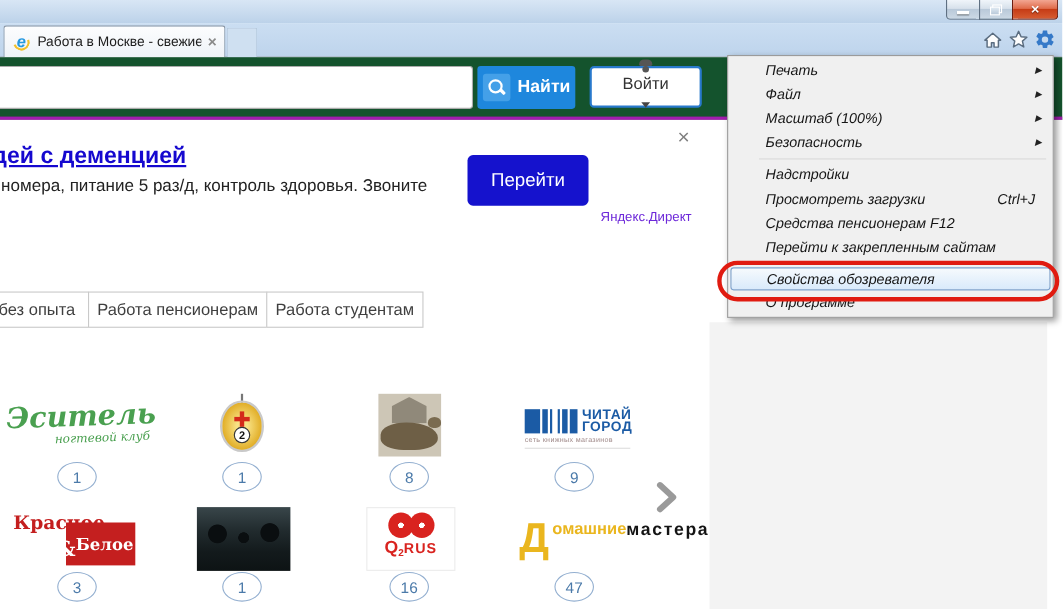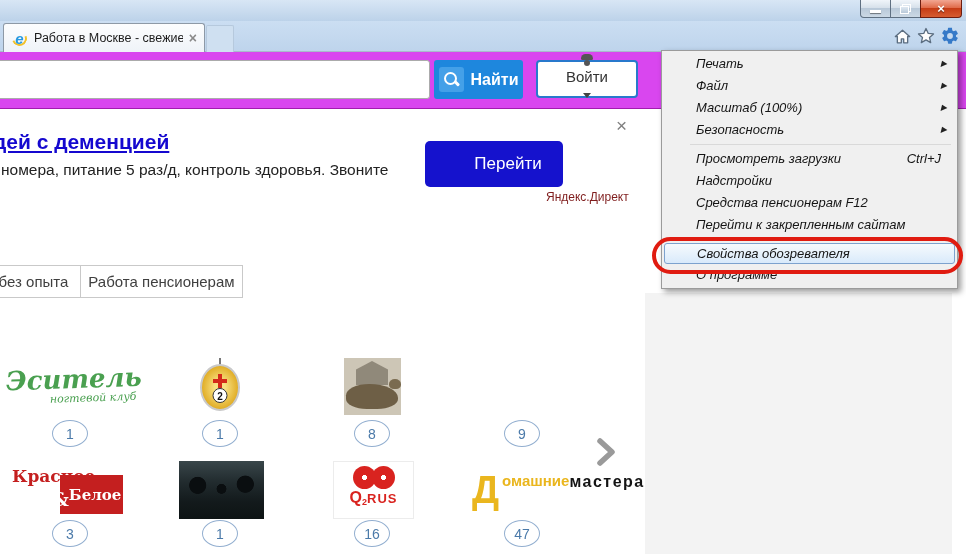--- a/index.html
+++ b/index.html
@@ -34,22 +34,22 @@
     border-top-color:transparent;border-left-color:transparent;transform:rotate(25deg);}
   .ie-e{position:absolute;inset:0;color:#2699e0;font:bold italic 15px/17px "Liberation Sans",sans-serif;text-align:center;}
   .tab-title{flex:1;font-size:12.5px;color:#1c1c1c;white-space:nowrap;overflow:hidden;}
   .tab-close{color:#8a8a8a;font-size:14px;font-weight:bold;line-height:14px;}
   .newtab{position:absolute;left:206px;top:4px;width:26px;height:27px;background:#cfe0f1;
     border:1px solid #b6c9dd;border-bottom:none;border-radius:2px 2px 0 0;}
   .cicons{position:absolute;top:26px;right:6px;display:flex;gap:4px;align-items:center;}
   .cicon{width:20px;height:20px;display:flex;align-items:center;justify-content:center;}
 
   
-  .navbar{position:absolute;left:0;top:52px;width:966px;height:57px;background:#d946ef;
-    border-bottom:1px solid #a21caf;box-sizing:border-box;}
+  .navbar{position:absolute;left:0;top:52px;width:966px;height:57px;background:#14532d;
+    border-bottom:3px solid #a21caf;box-sizing:border-box;}
   .searchbox{position:absolute;left:-8px;top:8px;width:438px;height:39px;background:#fff;
     border:1px solid #ababab;border-radius:3px;box-sizing:border-box;font-size:15px;padding:0 10px;outline:none;color:#222;}
   .btn-find{position:absolute;left:434px;top:8px;width:89px;height:39px;background:#1e87dd;
     border-radius:3px;color:#fff;display:flex;align-items:center;justify-content:center;gap:7px;
     font-size:16px;font-weight:bold;cursor:pointer;}
   .mag{width:25px;height:25px;background:#44a0e8;border-radius:3px;position:relative;flex:0 0 auto;}
   .mag::before{content:"";position:absolute;left:5px;top:5px;width:9px;height:9px;border:2px solid #fff;border-radius:50%;}
   .mag::after{content:"";position:absolute;left:15px;top:15px;width:6px;height:2.5px;background:#fff;transform:rotate(45deg);border-radius:1px;}
   .btn-login{position:absolute;left:536px;top:8px;width:102px;height:38px;background:#fff;
     border:2px solid #2879cc;border-radius:4px;display:flex;align-items:center;justify-content:center;
@@ -59,22 +59,22 @@
   .person::after{content:"";position:absolute;bottom:0;left:1px;width:12px;height:6px;border-radius:6px 6px 2px 2px;background:#555;}
   .caret{width:0;height:0;border-left:4px solid transparent;border-right:4px solid transparent;border-top:5px solid #444;}
 
   
   .content{position:absolute;left:0;top:109px;width:966px;height:445px;background:#fff;}
   .ad-close{position:absolute;left:616px;top:7px;font-size:19px;color:#808080;line-height:19px;cursor:pointer;}
   .ad-head{position:absolute;left:-7px;top:21px;font-size:21px;font-weight:bold;color:#1508cf;
     text-decoration:underline;white-space:nowrap;}
   .ad-desc{position:absolute;left:1px;top:52px;font-size:15.5px;color:#222;white-space:nowrap;}
   .ad-cta{position:absolute;left:425px;top:32px;width:110px;height:46px;background:#1512cd;border-radius:5px;
-    color:#fff;font-size:17px;display:flex;align-items:center;justify-content:center;cursor:pointer;padding-left:28px;}
-  .ad-attr{position:absolute;left:546px;top:81px;font-size:12px;color:#7f1d1d;}
+    color:#fff;font-size:17px;display:flex;align-items:center;justify-content:center;cursor:pointer;}
+  .ad-attr{position:absolute;left:546px;top:81px;font-size:12px;color:#6d28d9;}
 
   .ftab{position:absolute;top:156px;height:33px;background:#fff;border:1px solid #c9c9c9;
     box-sizing:border-box;display:flex;align-items:center;justify-content:center;
     font-size:15px;color:#3f3f3f;cursor:pointer;}
   .f1{left:-14px;width:95px;}
   .f2{left:80px;width:163px;}
   .f3{left:242px;width:143px;}
 
   
   .logo-esitel{position:absolute;left:4px;top:258px;width:140px;text-align:center;transform:rotate(-2deg);cursor:pointer;}
@@ -220,35 +220,53 @@
 
   <div class="content">
     <span class="ad-close">×</span>
     <a class="ad-head">дей с деменцией</a>
     <div class="ad-desc">номера, питание 5 раз/д, контроль здоровья. Звоните</div>
     <div class="ad-cta">Перейти</div>
     <div class="ad-attr">Яндекс.Директ</div>
 
     <div class="ftab f1">без опыта</div>
     <div class="ftab f2">Работа пенсионерам</div>
+    <div class="ftab f3">Работа студентам</div>
 
     <div class="logo-esitel">
       <div class="esitel-name">Эситель</div>
       <div class="esitel-sub">ногтевой клуб</div>
     </div>
     <div class="logo-emblem">
       <div class="emblem-top"></div>
       <div class="emblem-body"></div>
       <div class="emblem-cross"></div>
       <div class="emblem-num">2</div>
     </div>
     <div class="logo-turtle">
       <div class="t-house"></div>
       <div class="t-body"></div>
       <div class="t-head"></div>
+    </div>
+    <div class="logo-chitai">
+      <div class="cg-top">
+        <div class="cg-bars">
+          <div style="width:14px;"></div>
+            <div style="width:5px;"></div>
+            <div style="width:2px;"></div>
+          <div style="width:2px;margin-left:3px;"></div>
+            <div style="width:5px;"></div>
+            <div style="width:7px;"></div>
+        </div>
+        <div class="cg-text">
+          <div>ЧИТАЙ</div>
+          <div>ГОРОД</div>
+        </div>
+      </div>
+      <div class="cg-sub">сеть книжных магазинов</div>
     </div>
 
     <div class="logo-kb">
       <span class="kb-word1">Красное</span>
       <div class="kb-box">
         <span class="kb-amp">&amp;</span>
         <span class="kb-word2">Белое</span>
       </div>
     </div>
     <div class="logo-swat"></div>
@@ -299,25 +317,25 @@
     <div class="mi">
       <span>Масштаб (100%)</span>
       <span class="arrow">▶</span>
     </div>
     <div class="mi">
       <span>Безопасность</span>
       <span class="arrow">▶</span>
     </div>
     <div class="msep"></div>
     <div class="mi">
+      <span>Надстройки</span>
+    </div>
+    <div class="mi">
       <span>Просмотреть загрузки</span>
       <span class="shortcut">Ctrl+J</span>
-    </div>
-    <div class="mi">
-      <span>Надстройки</span>
     </div>
     <div class="mi">
       <span>Средства пенсионерам F12</span>
     </div>
     <div class="mi">
       <span>Перейти к закрепленным сайтам</span>
     </div>
     <div class="msep"></div>
     <div class="mi hl">
       <span>Свойства обозревателя</span>

